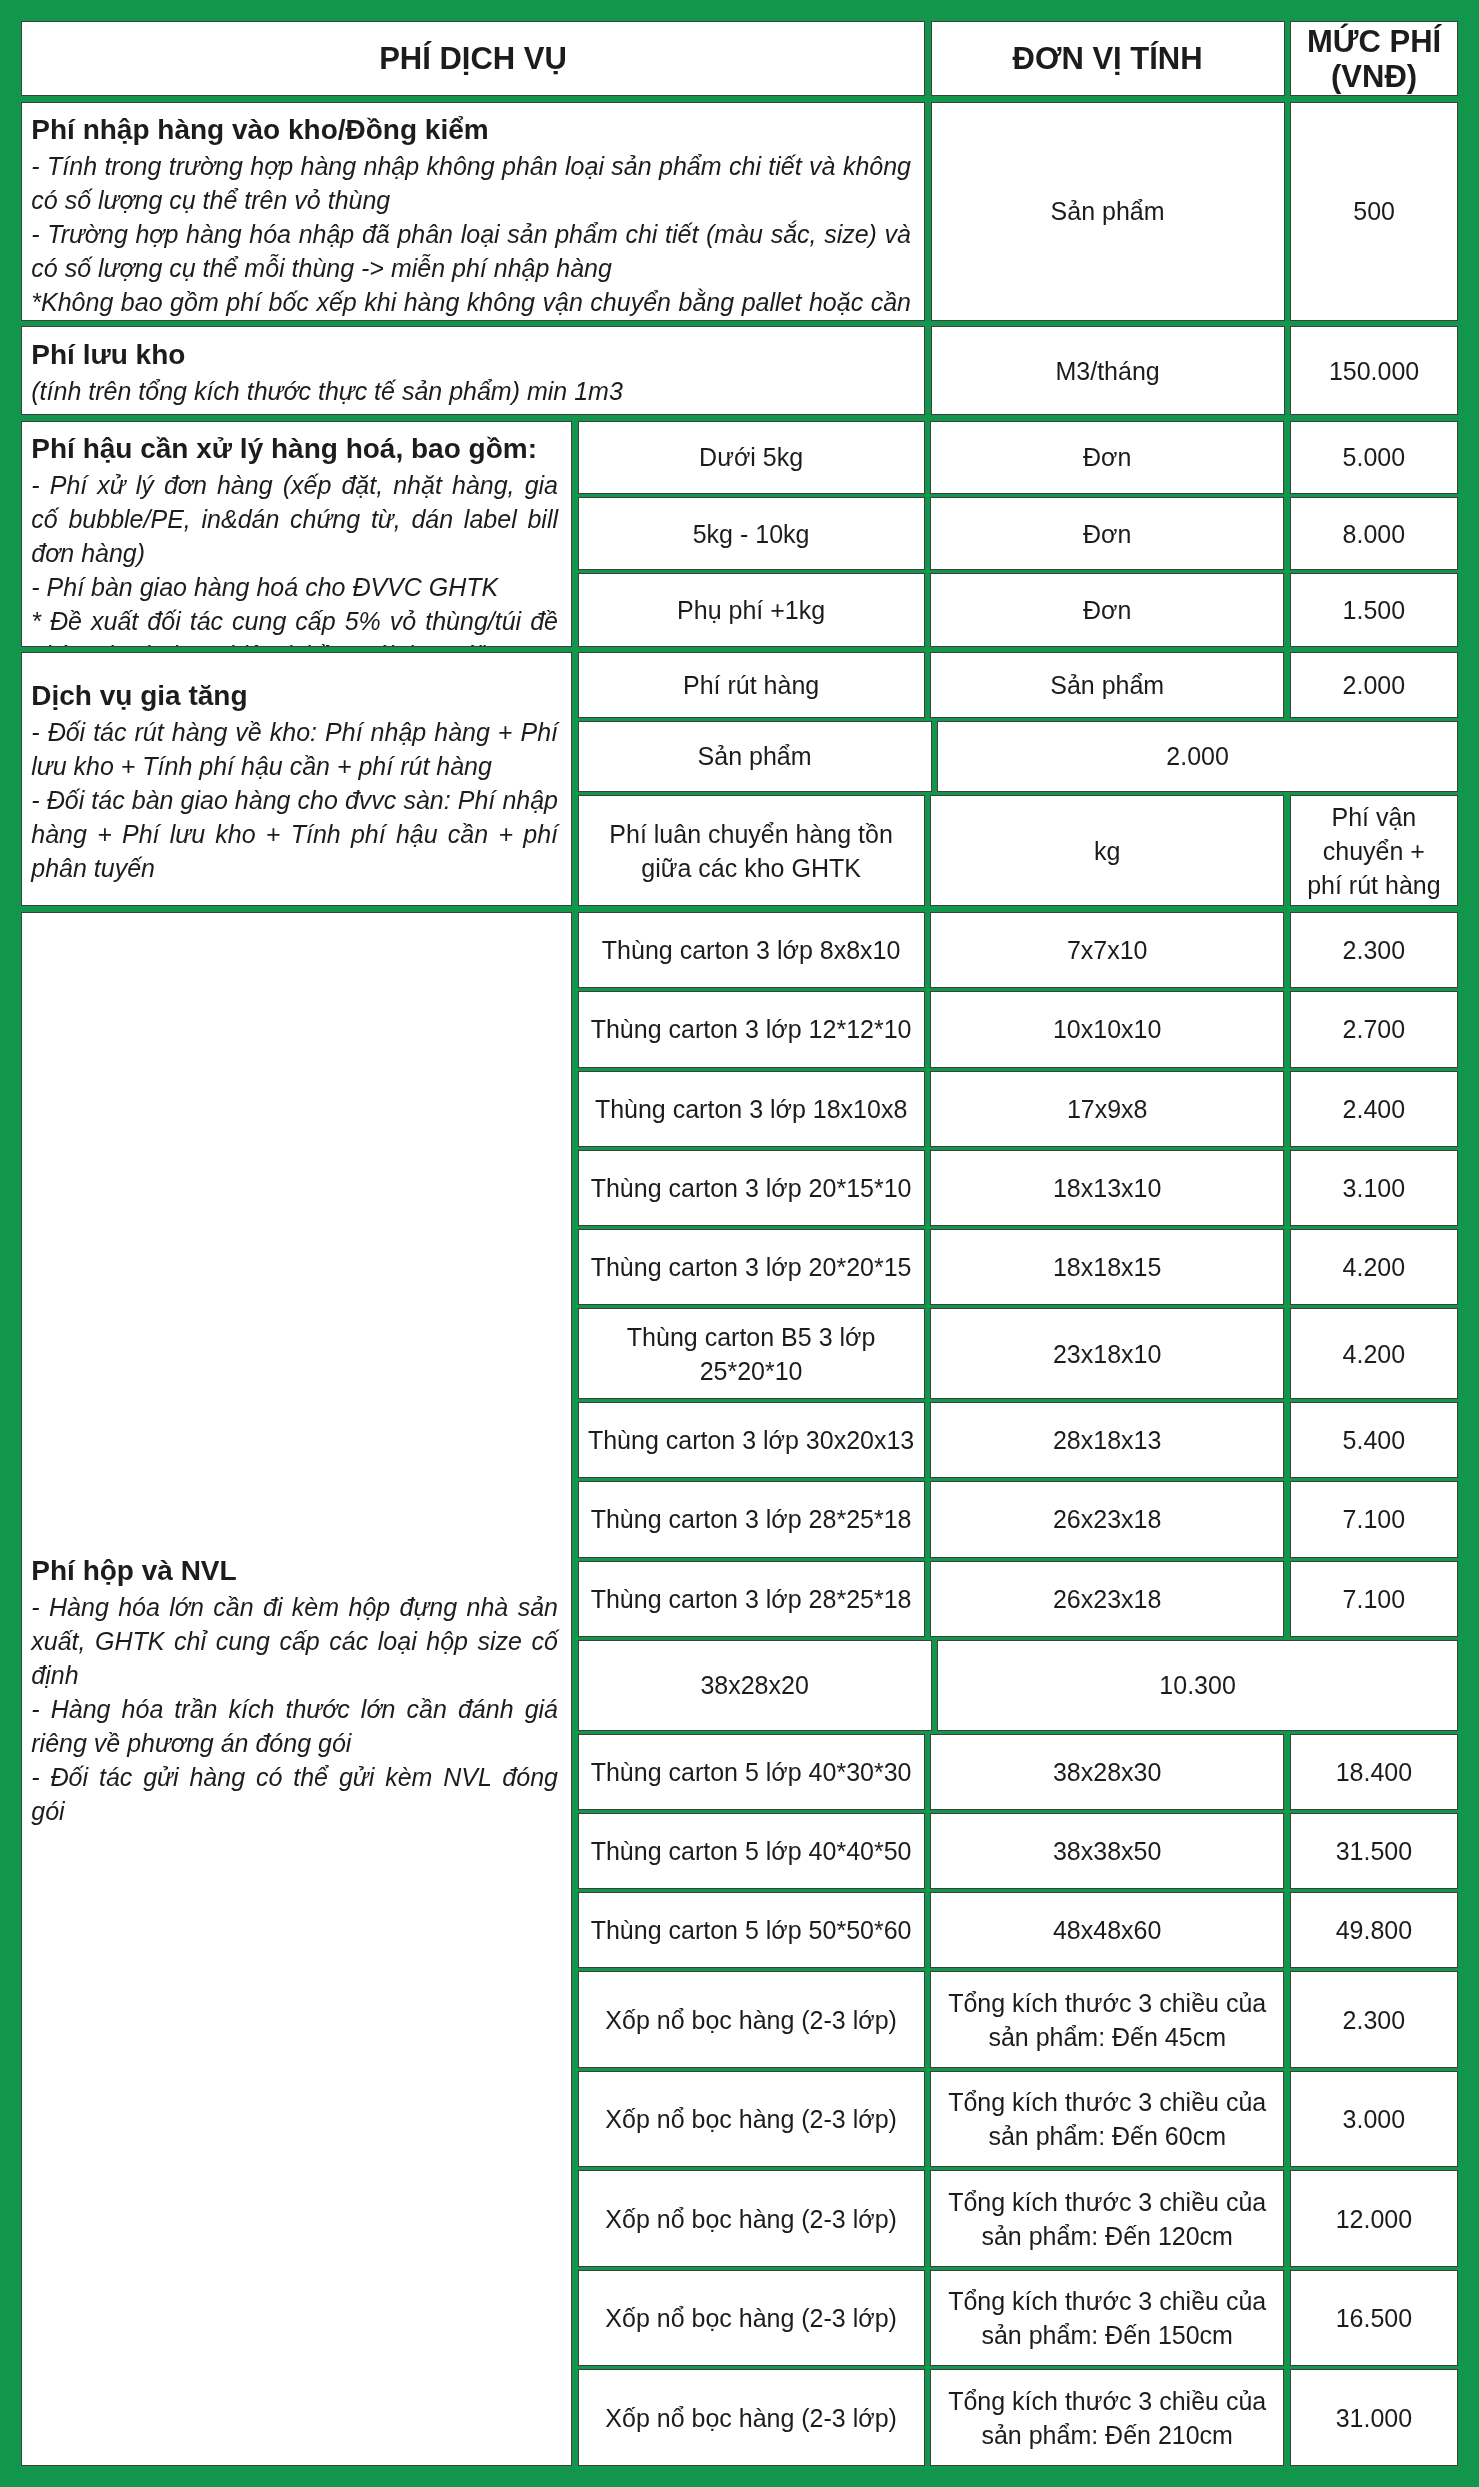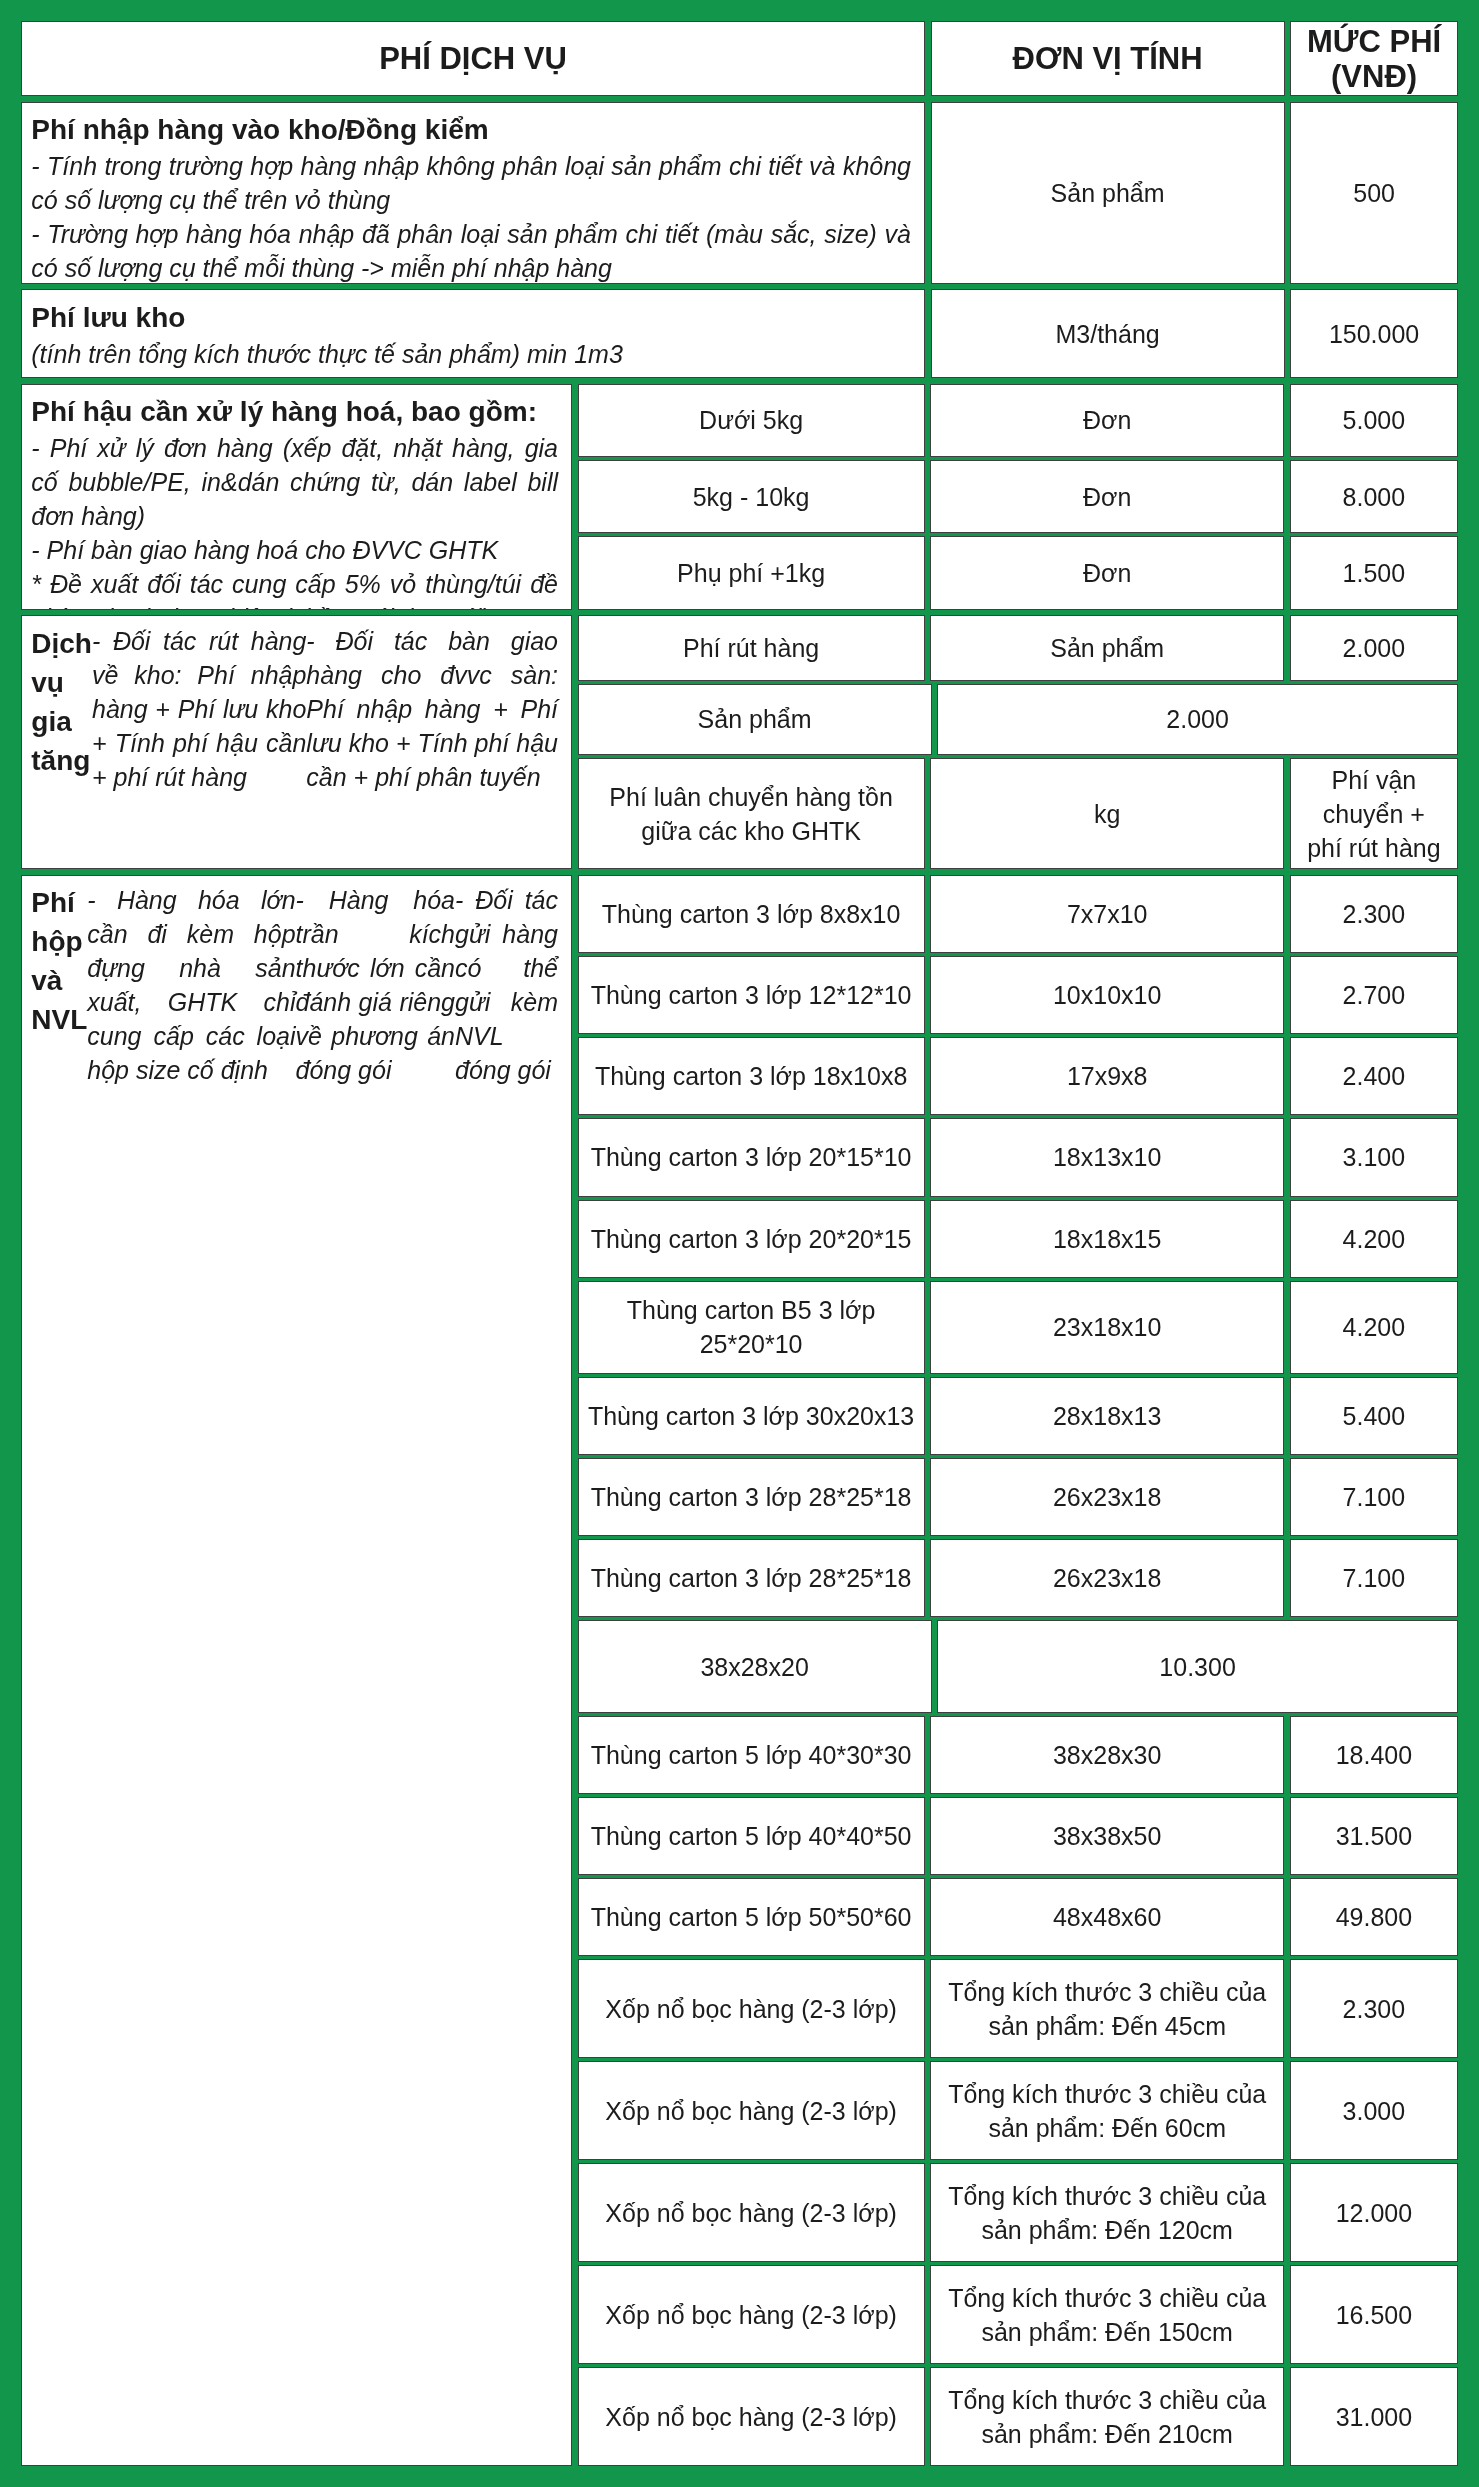--- a/index.html
+++ b/index.html
@@ -23,42 +23,42 @@
 
   
   .colA  { flex: 0 0 551px; }
   .colB  { flex: 0 0 347px; }
   .colC  { flex: 0 0 354px; }
   .colD  { flex: 1 1 auto; }
   .colAB { flex: 0 0 904px; }   
 
   
   .band-header { height: 75px; }
-  .band-intake { height: 182px; justify-content: flex-end; }
+  .band-intake { height: 219px; justify-content: flex-end; }
   .band-storage { height: 89px; }
   .band-logistics { height: 226px; }
   .band-value { height: 254px; }
   .band-packaging { flex: 1 1 auto; }
 
   
   .center {
     display: flex; align-items: center; justify-content: center;
     text-align: center;
     font-size: 25px; line-height: 34px;
     white-space: pre-line;
     padding: 3.7px 7.5px;
   }
 
   .th { font-weight: 700; font-size: 31px; line-height: 35px; }
 
   
   .desc { padding: 7.5px 13px 5.6px 9.3px; }
   .desc .title { font-weight: 700; font-size: 28px; line-height: 39px; }
   .desc .para  { font-style: italic; font-size: 25px; line-height: 34px; text-align: justify; }
-  .v-center { display: flex; flex-direction: row; justify-content: center; }
+  .v-center { display: flex; flex-direction: column; justify-content: center; }
 
   
   .substack { flex: 1 1 auto; display: flex; flex-direction: column; gap: 3px; }
   .subrow { display: flex; gap: 5.6px; flex: 1 1 auto; }
   .subrow.h86 { flex: 86 1 0; }
   .subrow.h94 { flex: 94 1 0; }
   .subrow.h81 { flex: 81 1 0; }
   .subrow.r    { flex: 79 1 0; }
   .subrow.tall { flex: 94 1 0; }
   .subrow.xl   { flex: 100 1 0; }

